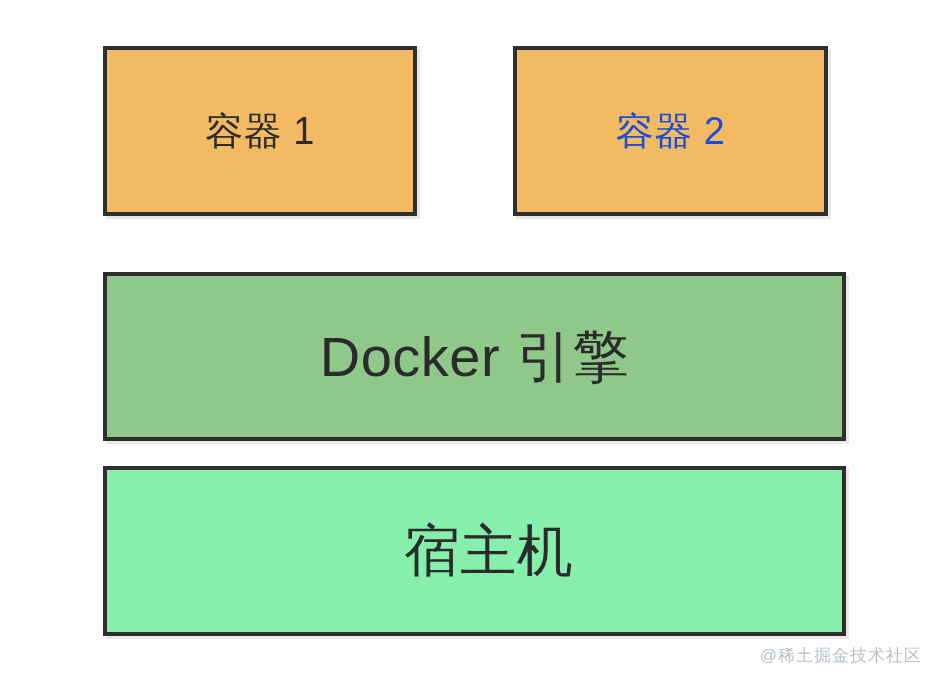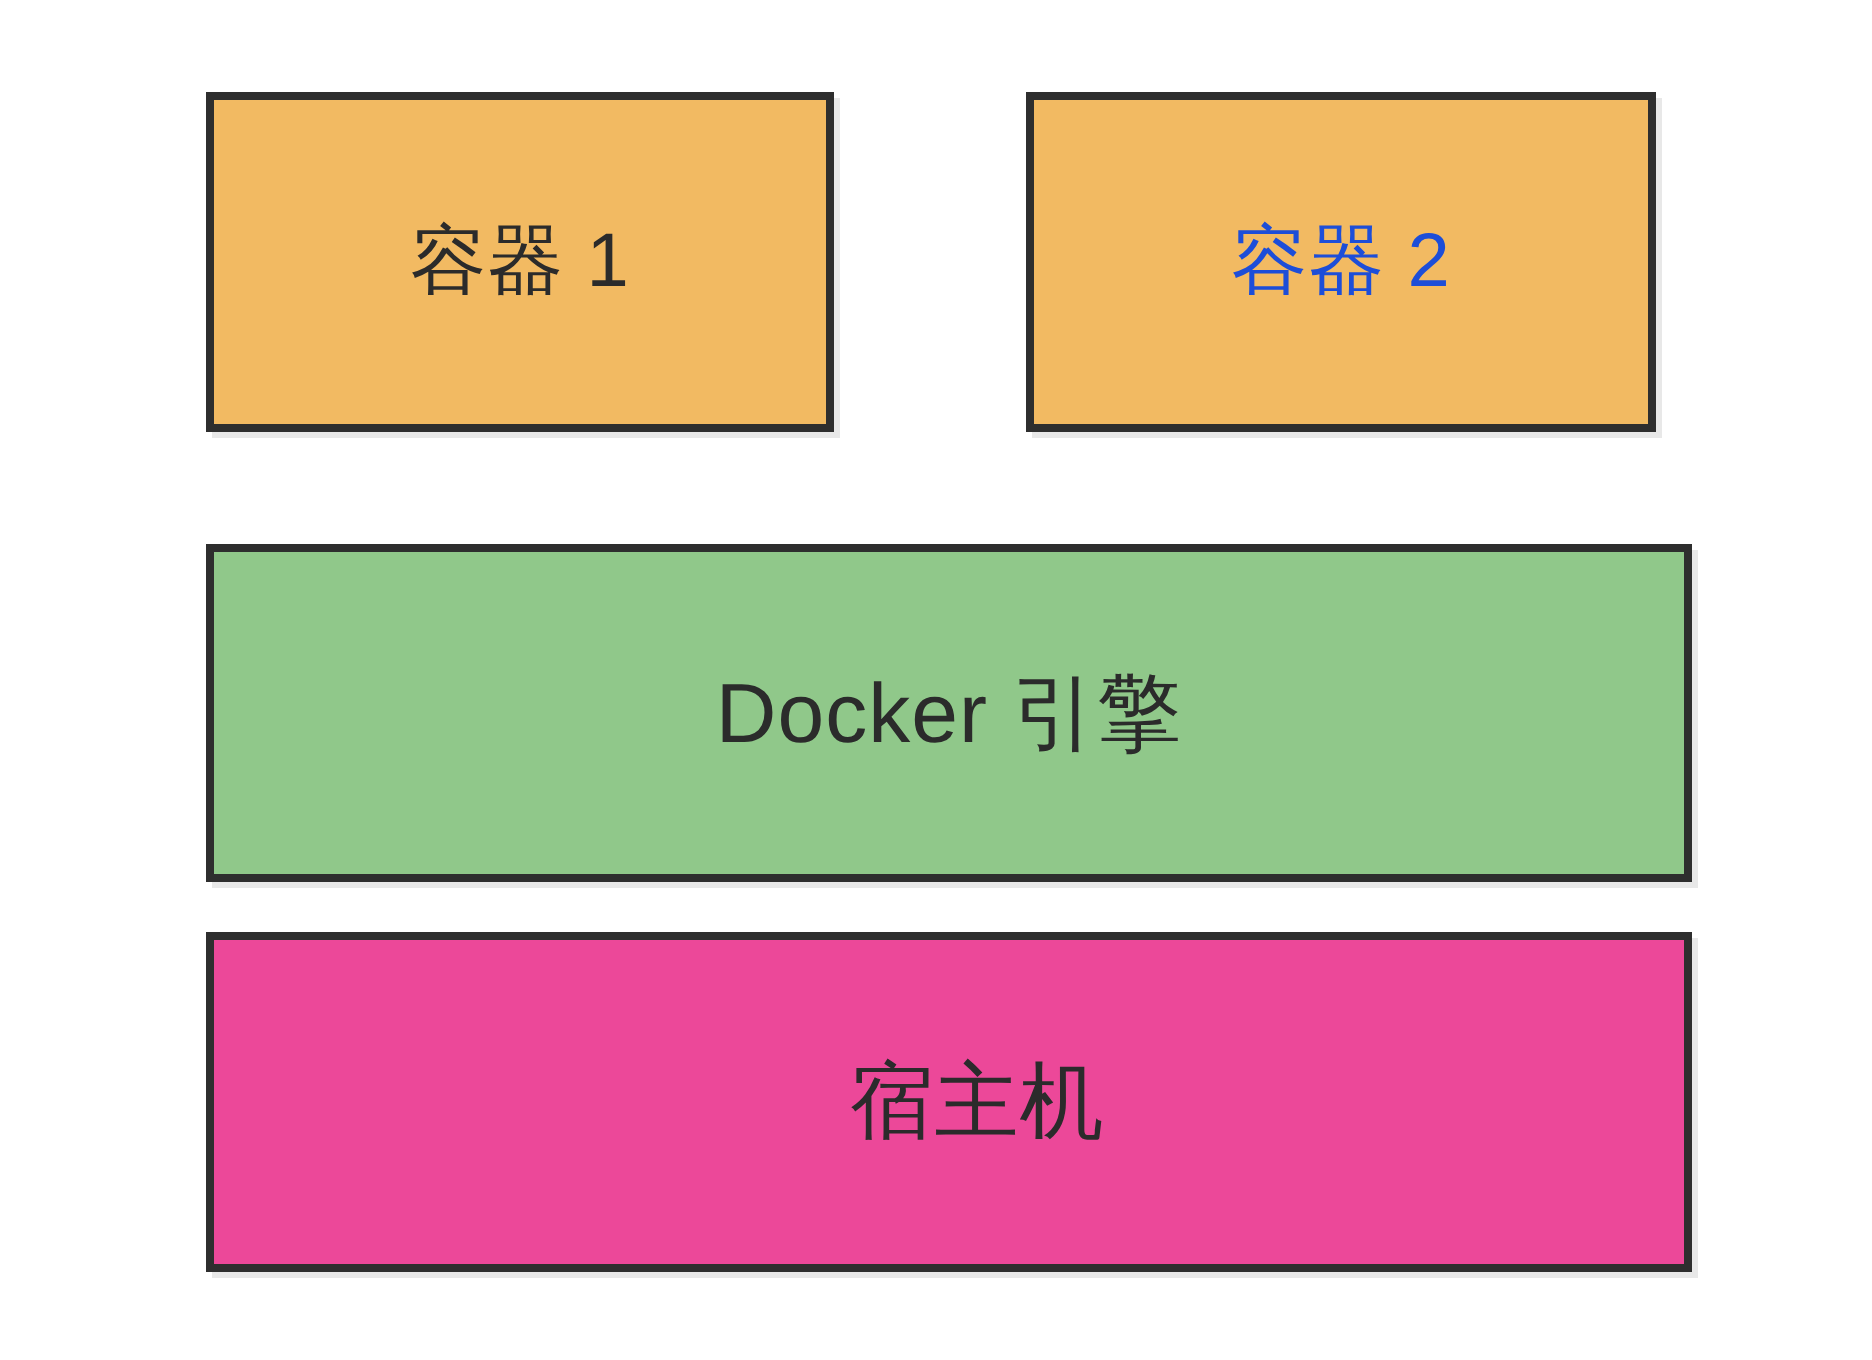--- a/index.html
+++ b/index.html
@@ -58,21 +58,21 @@
   #node-host-machine {
     left: 103px;
     top: 466px;
     width: 743px;
     height: 170px;
   }
   .label-lg {
     font-size: 38px;
   }
   .label-xl {
-    font-size: 42px;
+    font-size: 56px;
   }
   #watermark {
     position: absolute;
     right: 14px;
     bottom: 13px;
     font-size: 17px;
     color: #b9c0c6;
     letter-spacing: 1px;
     white-space: nowrap;
     user-select: none;
@@ -88,18 +88,19 @@
   </div>
 
   <div class="node" id="node-container-2" style="background: rgb(242, 186, 98); border-color: rgb(46, 46, 46);">
     <span class="node-label label-lg" style="color: #1d4ed8;">容器 2</span>
   </div>
 
   <div class="node" id="node-docker-engine" style="background: rgb(144, 200, 138); border-color: rgb(46, 46, 46);">
     <span class="node-label label-xl" style="color: rgb(43, 43, 43);">Docker 引擎</span>
   </div>
 
-  <div class="node" id="node-host-machine" style="background: #ec4899; border-color: rgb(46, 46, 46); padding-left: 28px;">
+  <div class="node" id="node-host-machine" style="background: #86efac; border-color: rgb(46, 46, 46); padding-left: 28px;">
     <span class="node-label label-xl" style="color: rgb(43, 43, 43);">宿主机</span>
   </div>
 
+  <div id="watermark" style="color: rgb(185, 192, 198);">@稀土掘金技术社区</div>
 
 </div>
 
 </body></html>

